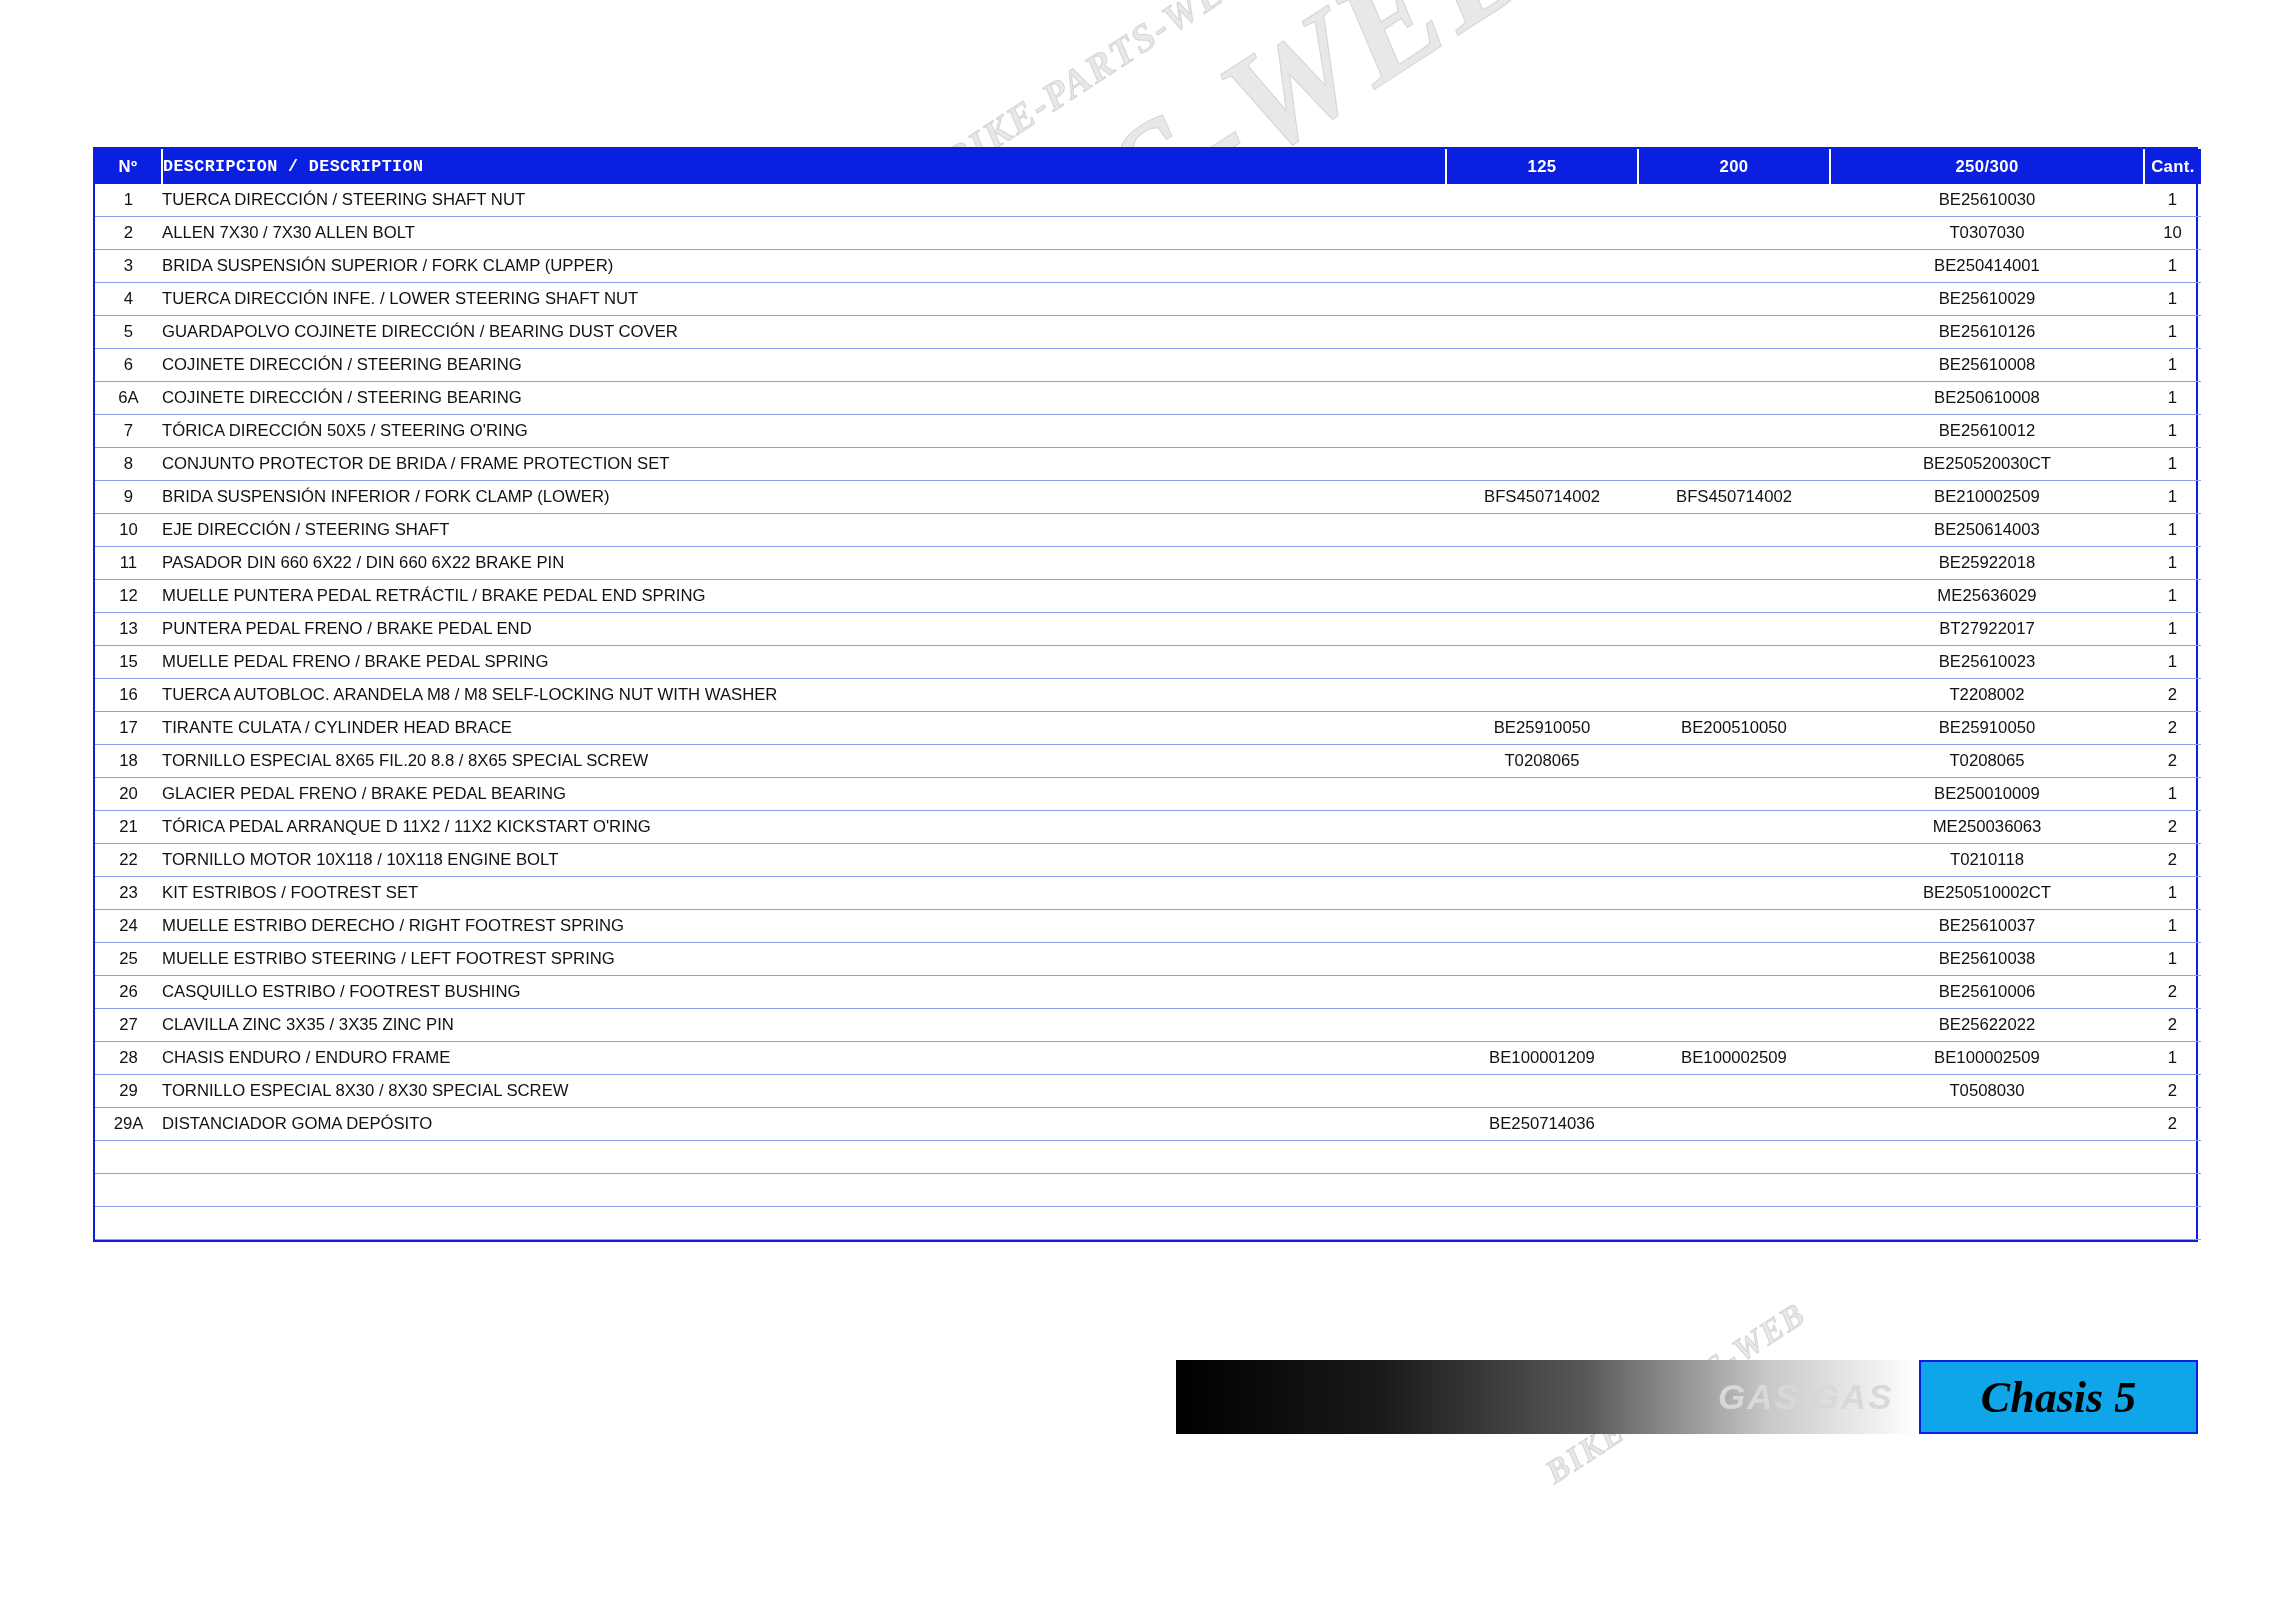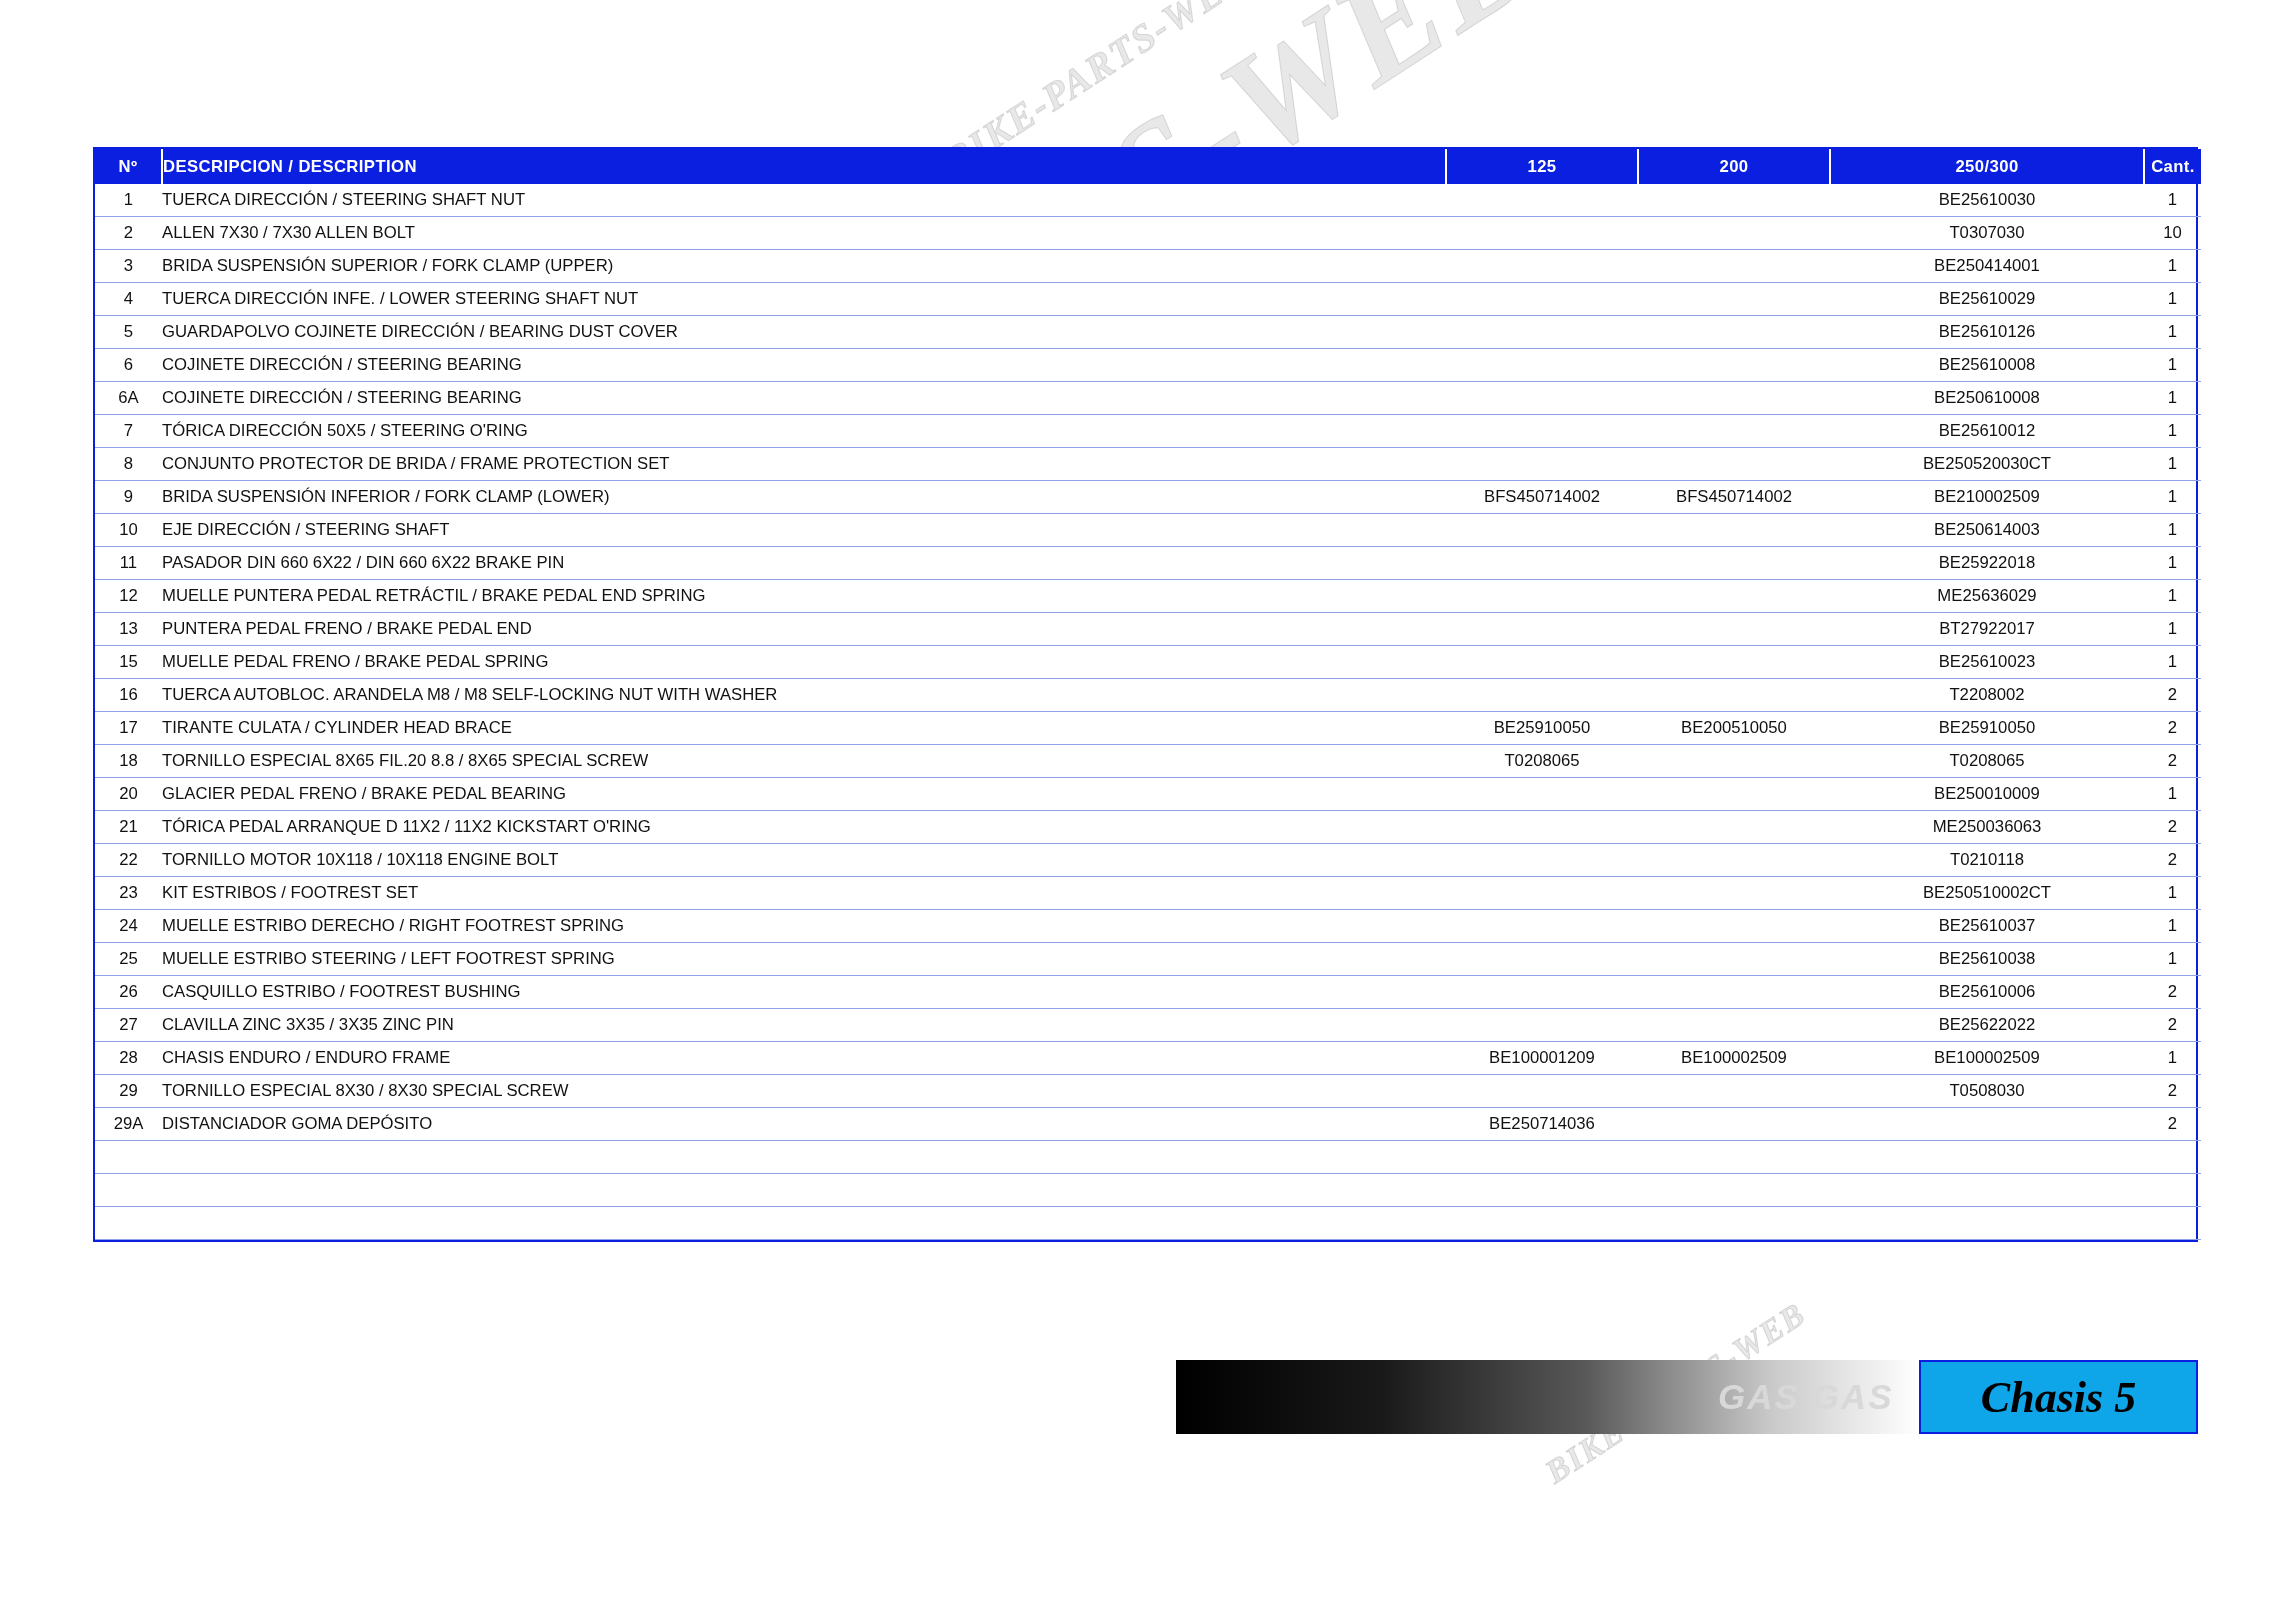--- a/index.html
+++ b/index.html
@@ -87,21 +87,21 @@
     color: #ffffff;
     font-size: 16.7px;
     font-weight: bold;
     height: 35px;
     padding: 0;
     border-right: 2px solid #ffffff;
     letter-spacing: 0.4px;
   }
   table.parts thead th:last-child { border-right: none; }
   th.h-num  { text-align: center; }
-  th.h-desc { text-align: left; padding-left: 13.7px; }
+  th.h-desc { text-align: left; padding-left: 13.7px; font-family: Liberation Mono, monospace; }
   th.h-mod  { text-align: center; }
   th.h-cant { text-align: center; font-size: 15.7px; }
 
   table.parts tbody td {
     height: 32px;
     font-size: 16.7px;
     color: #111111;
     border-bottom: 1px solid #8fa0e8;
     padding: 0;
     background: transparent;

